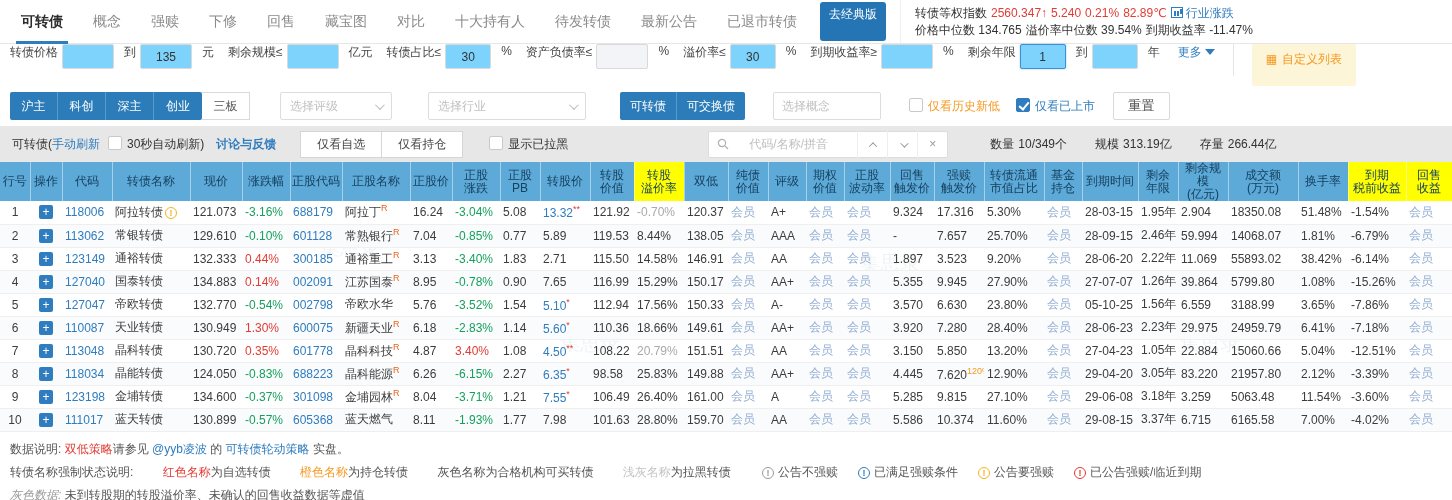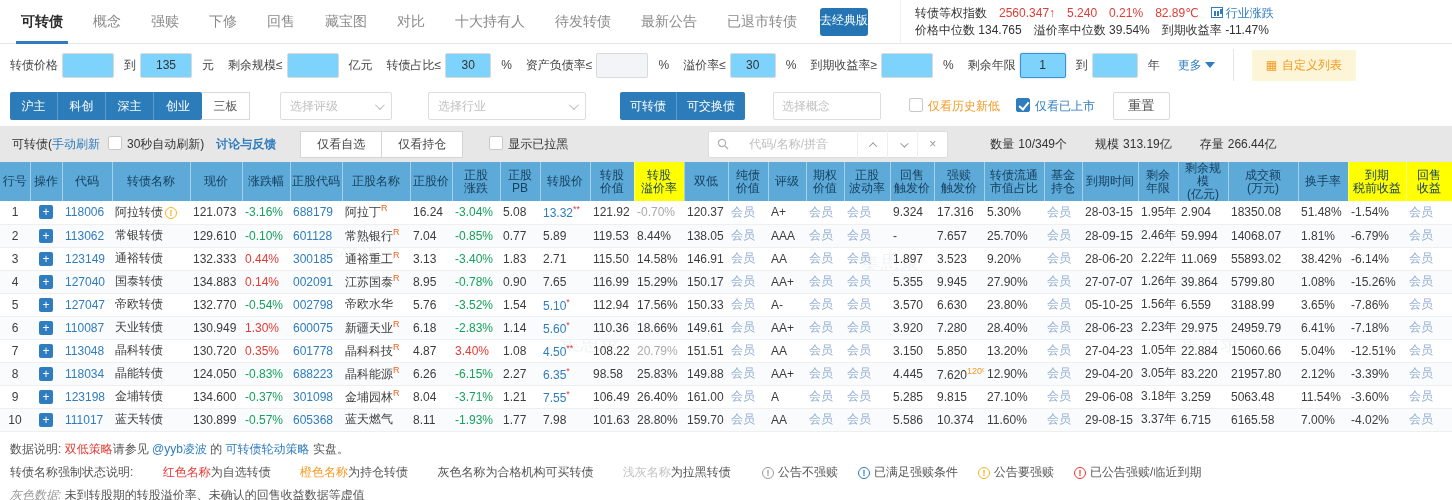--- a/index.html
+++ b/index.html
@@ -10,28 +10,28 @@
   .blue { color:#2f7cbe; }
   .orange { color:#f59a23; }
   .gray { color:#aaa; }
 
   
   .topbar { display:flex; height:44px; border-bottom:1px solid #e6e6e6; align-items:stretch; }
   .nav { display:flex; align-items:center; padding-left:6px; }
   .nav-tab { padding:0 15px; font-size:14px; color:#8a8a8a; height:44px; line-height:42px; position:relative; cursor:pointer; white-space:nowrap; }
   .nav-tab.active { color:#2c2c2c; font-weight:bold; }
   .nav-tab.active::after { content:""; position:absolute; left:10px; right:10px; bottom:0; height:3px; background:#2f7cbe; }
-  .classic-btn { background:#2575b5; color:#fff; border-radius:3px; padding:0 0; height:28px; line-height:24px; align-self:center; margin:0 8px; cursor:pointer; white-space:nowrap; }
+  .classic-btn { background:#2575b5; color:#fff; border-radius:3px; padding:0 9px; height:39px; line-height:24px; align-self:center; margin:0 8px; cursor:pointer; white-space:nowrap; }
   .indexbar { margin-left:auto; padding:5px 10px 0 14px; border-left:1px solid #f0f0f0; line-height:17px; white-space:nowrap; min-width:552px; }
-  .indexbar .row { display:flex; gap:12px; align-items:flex-end; }
+  .indexbar .row { display:flex; gap:4px; align-items:flex-end; }
   .chart-ic { display:inline-block; width:12px; height:11px; border:1px solid #2f7cbe; position:relative; vertical-align:-1px; margin-right:3px; }
   .chart-ic::after { content:""; position:absolute; left:2px; bottom:1px; width:2px; height:5px; background:#2f7cbe; box-shadow:3px 0 0 #2f7cbe, 6px -2px 0 #2f7cbe; }
 
   
-  .filter-row { display:flex; align-items:center; height:42px; padding-left:10px; white-space:nowrap; }
+  .filter-row { display:flex; height:42px; padding-left:10px; white-space:nowrap; }
   .filter-row .lbl { margin:0 4px 0 10px; color:#444; }
   .inp { width:52px; height:25px; border:1px solid #d9d9d9; border-radius:2px; text-align:center; font-size:12px; color:#333; background:#7dd3fc; outline:none; }
   .inp.narrow { width:46px; }
   .inp.disabled { background:#f2f4f7; }
   .inp.focused { border-color:#3d8fd8; box-shadow:0 0 2px rgba(61,143,216,.5); }
   .more-link { color:#2f7cbe; margin-left:14px; cursor:pointer; }
   .caret-down { display:inline-block; width:0; height:0; border-left:5px solid transparent; border-right:5px solid transparent; border-top:6px solid #2f7cbe; vertical-align:1px; margin-left:3px; }
   .vdiv { width:1px; background:#e5e5e5; height:32px; margin:0 18px; }
   .custom-btn { background:#fdf5d7; color:#f59a23; padding:7px 14px; border-radius:2px; cursor:pointer; }
   .grid-ic { margin-right:5px; font-size:12px; }

